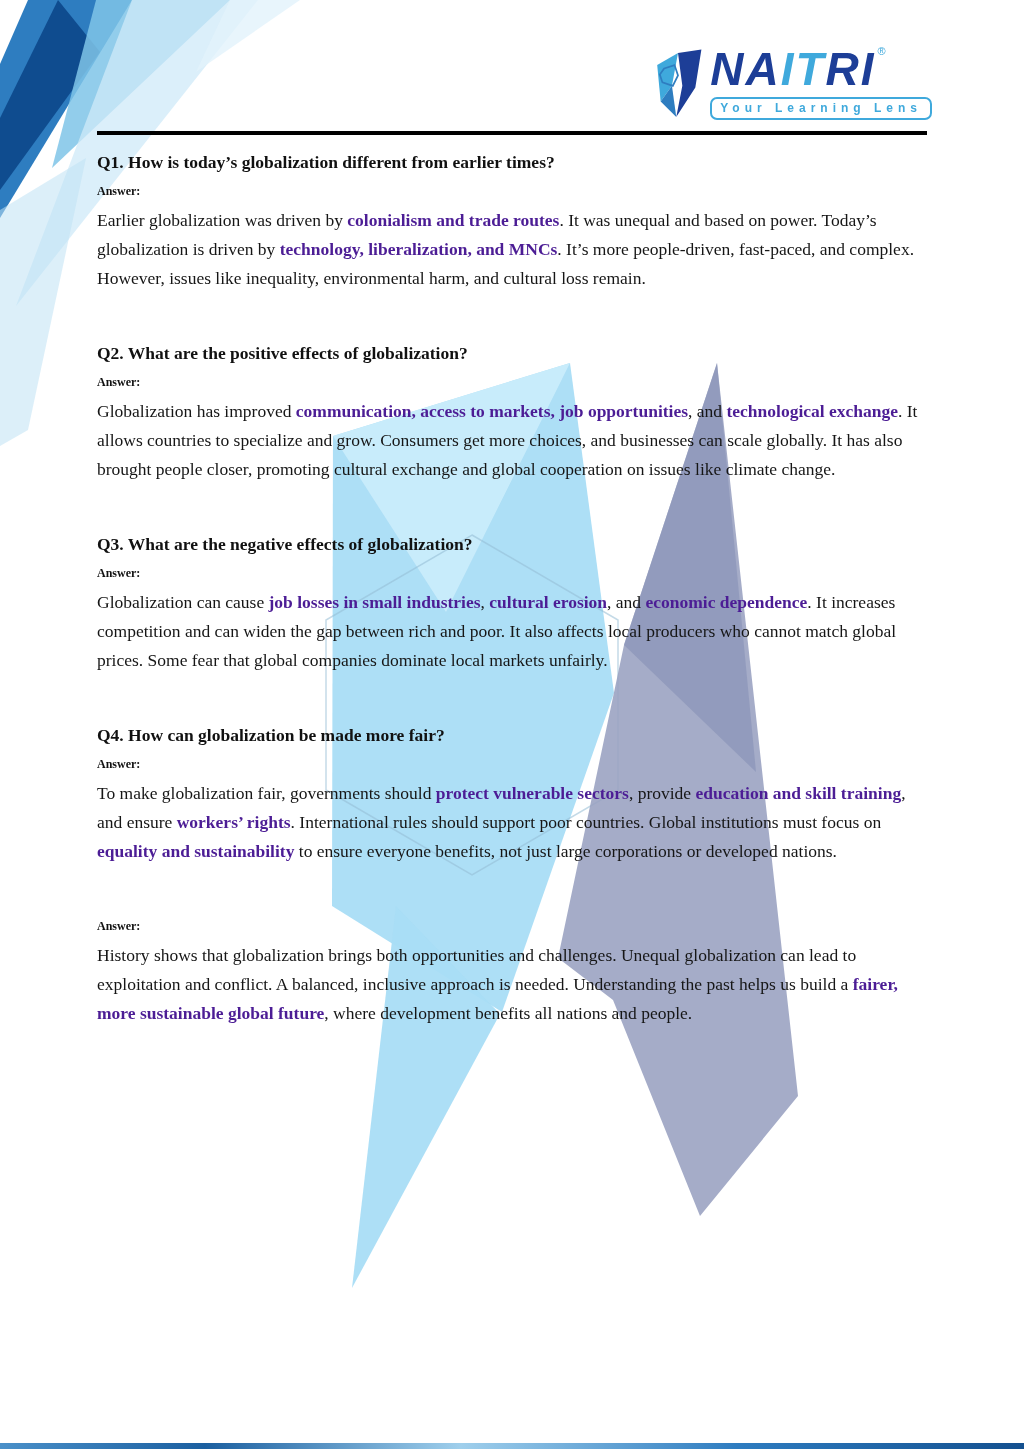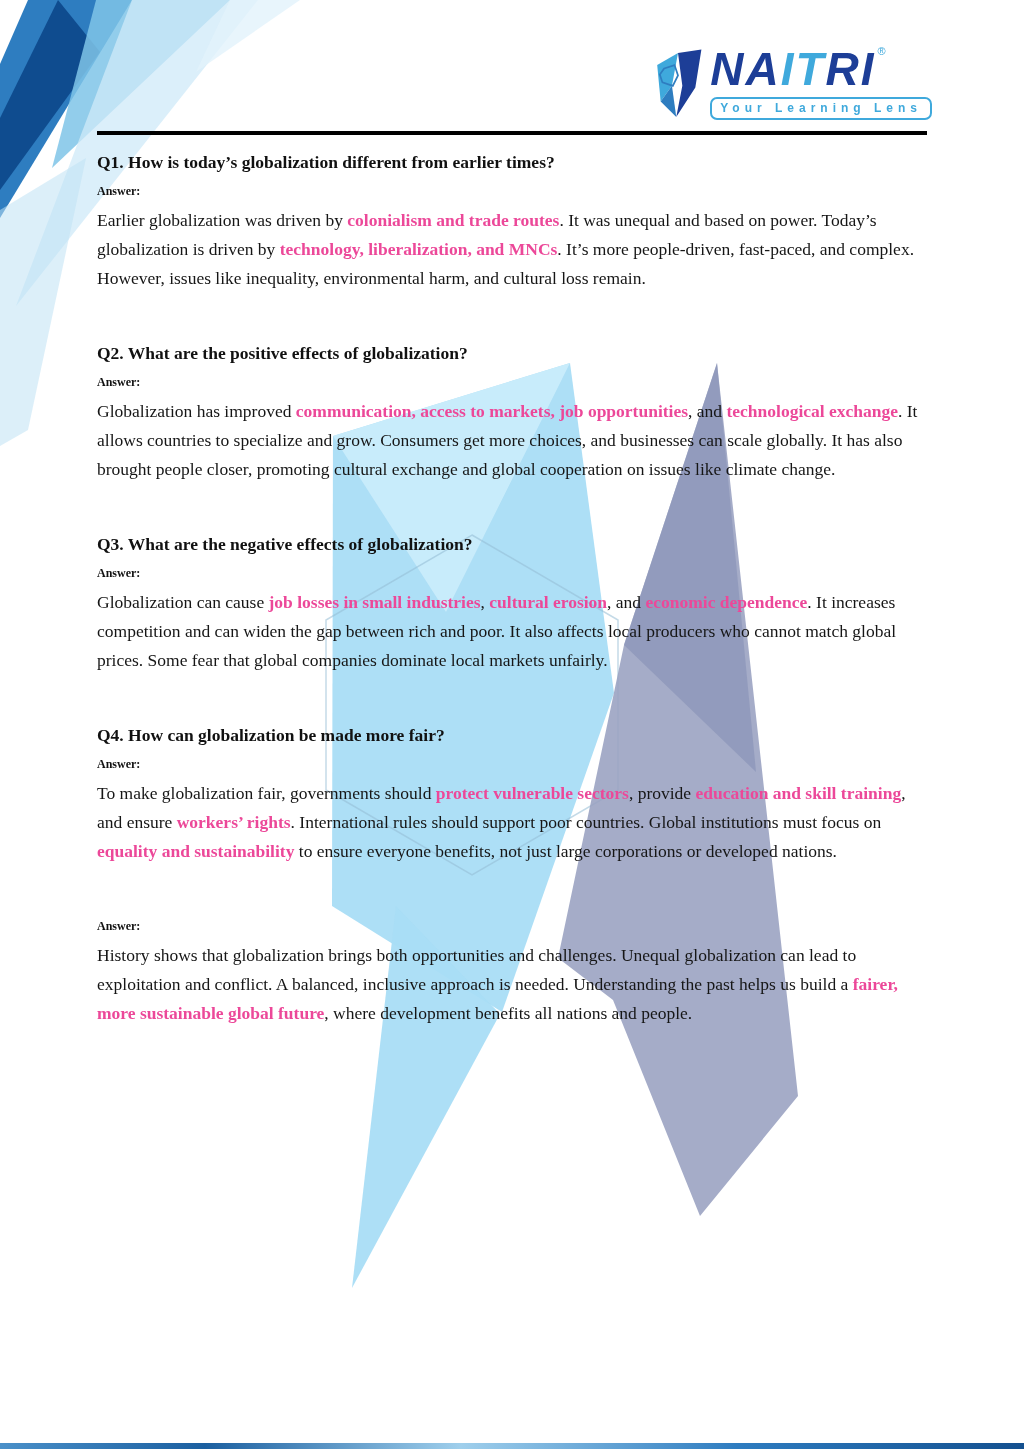--- a/index.html
+++ b/index.html
@@ -51,21 +51,21 @@
     font-size:29px;line-height:34px;
     font-weight:bold;letter-spacing:.4px;
     color:#0d0d0d;
   }
   .qa-block{margin:13px 0 46px 0;}
   .q-heading{
     margin:0;font-size:17.5px;line-height:29px;font-weight:bold;color:#111;
   }
   .answer-label{font-size:12px;line-height:29px;font-weight:bold;color:#111;}
   .answer-text{margin:0;font-size:17.5px;line-height:29px;color:#161616;}
-  .answer-text b{color:#ec4899;}
+  .answer-text b{color:#4c1d95;}
 </style>
 </head>
 <body>
 
 <div class="page">
 
   <svg class="watermark" width="1024" height="1449" viewBox="0 0 1024 1449">
     <polygon points="333,436 570,363 614,693 502,1012 332,906" fill="#a9ddf6" opacity="0.95"></polygon>
     <polygon points="333,436 570,363 446,612" fill="#c9ecfb" opacity="0.95"></polygon>
     <polygon points="396,906 500,1014 352,1288" fill="#a9ddf6" opacity="0.95"></polygon>

